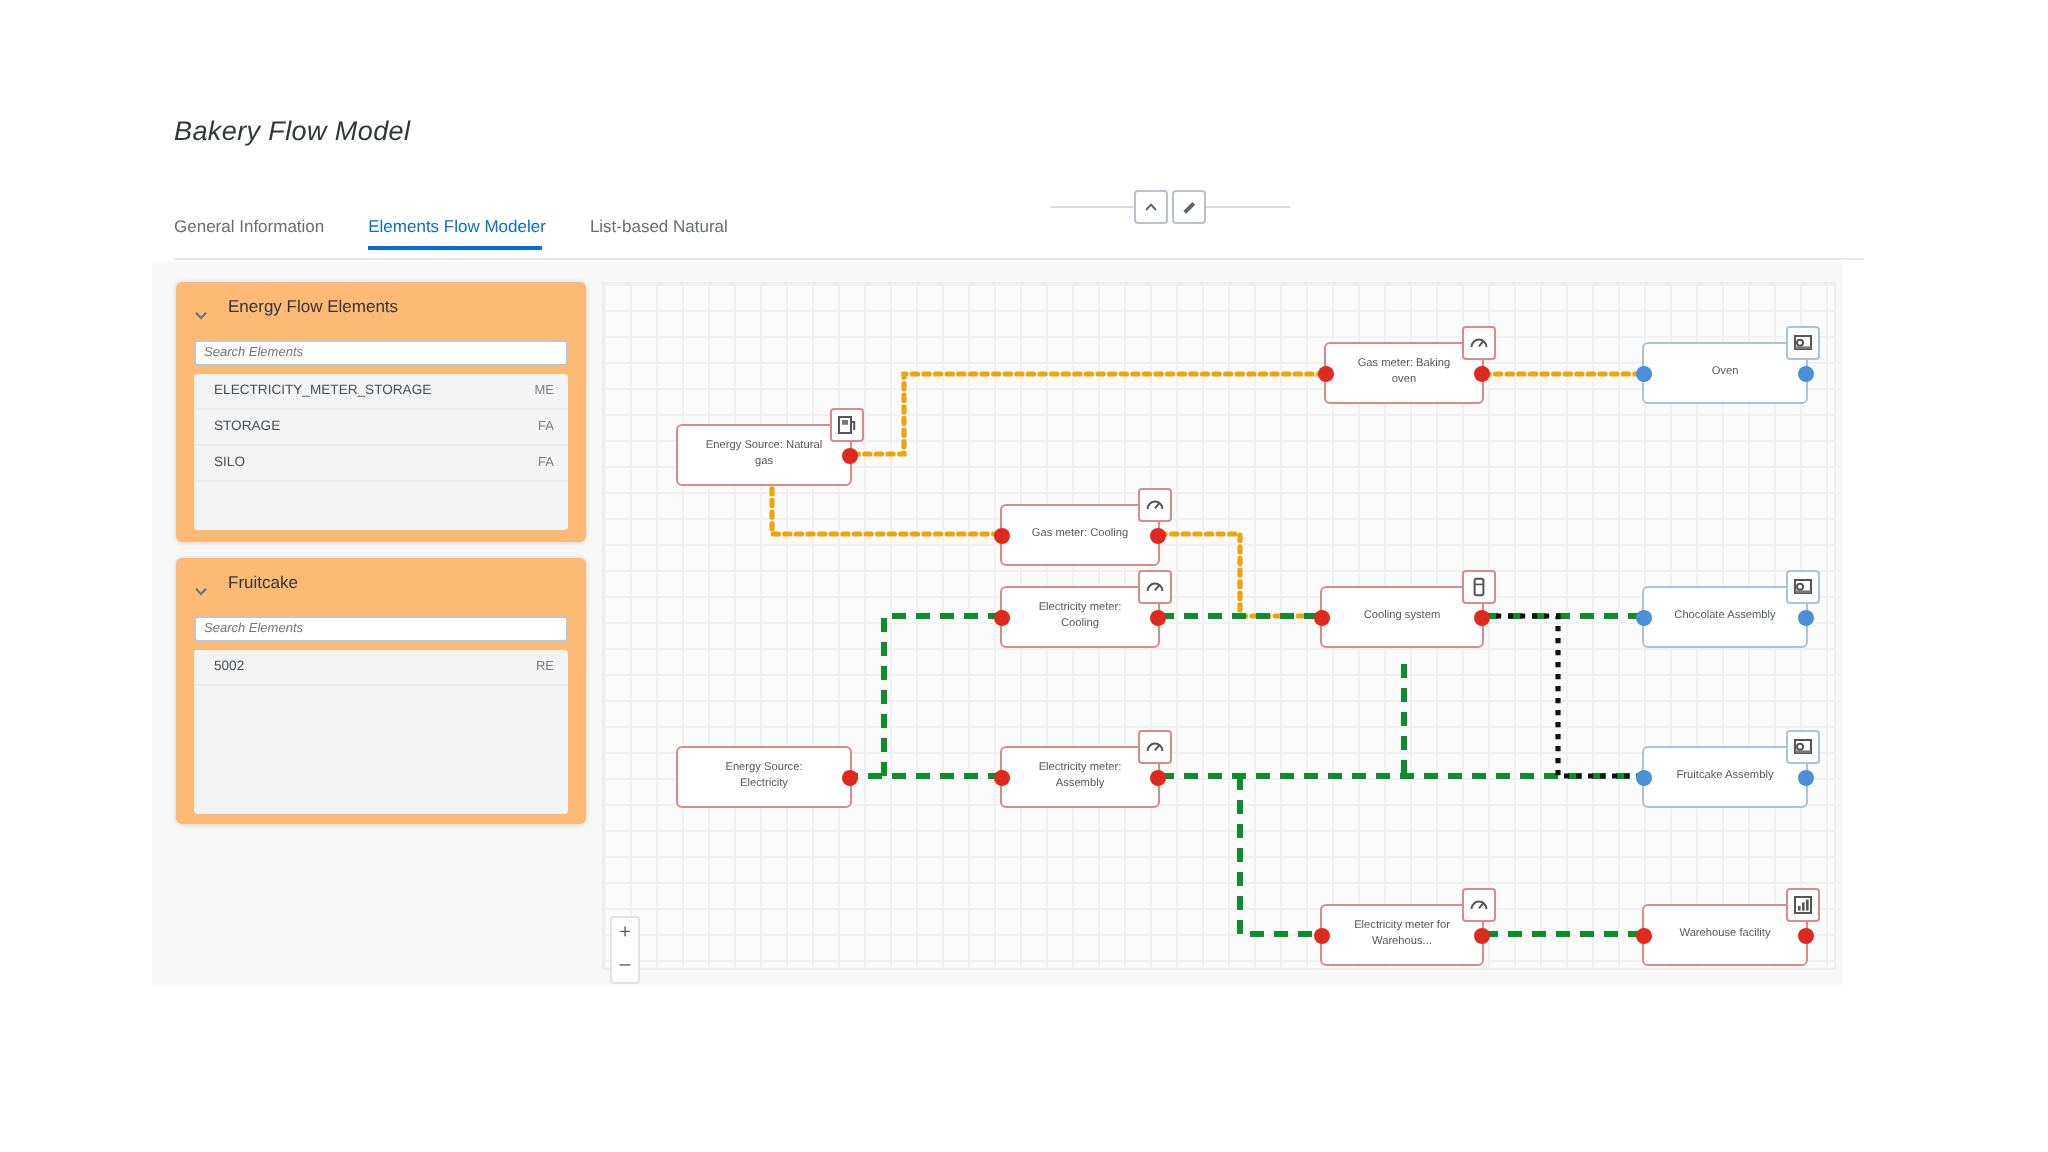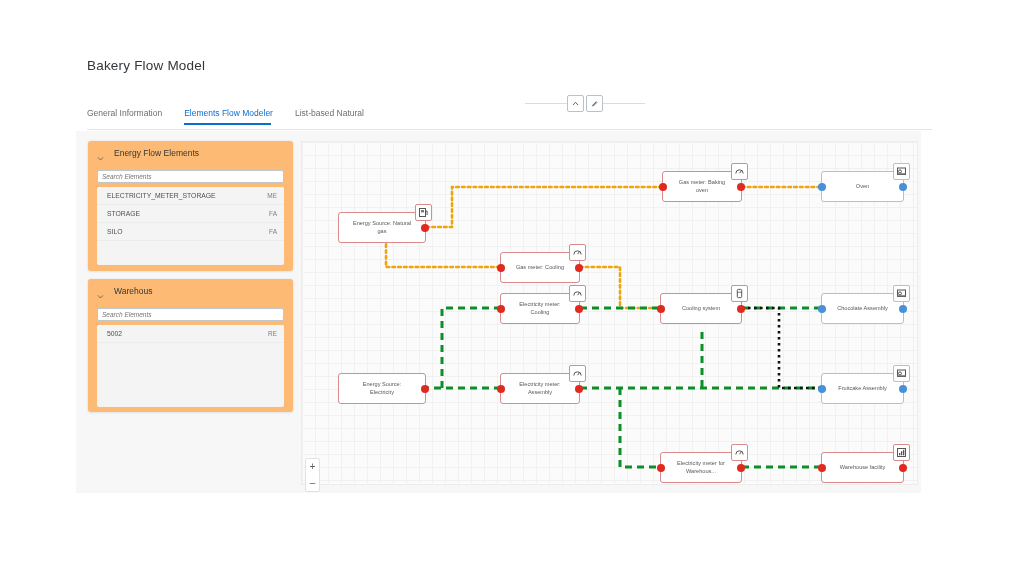--- a/index.html
+++ b/index.html
@@ -4,21 +4,21 @@
 <style>
   html,body{margin:0;padding:0;}
   body{
     width:1024px;height:576px;background:#ffffff;
     font-family:"Liberation Sans",sans-serif;
     color:#32363a;overflow:hidden;position:relative;
   }
   
   .page-title{
     position:absolute;left:87px;top:58px;
-    font-size:13.5px;color:#32363a;letter-spacing:.2px;
+    font-size:13.5px;color:#32363a;letter-spacing:.2px;font-style:italic;
   }
   .tabbar{
     position:absolute;left:87px;top:108px;width:845px;height:22px;
     display:flex;align-items:flex-start;gap:0;
   }
   .tab{
     font-size:8.5px;color:#6a6d70;padding:0 10px 7px 0;margin-right:12px;
     white-space:nowrap;position:relative;cursor:pointer;
   }
   .tab.active{color:#0a6ed1;}
@@ -178,21 +178,21 @@
   </div>
 </div>
 
 <div class="panel" id="panel-resources">
   <div class="panel-header">
     <span class="chev">
       <svg width="9" height="9" viewBox="0 0 9 9">
           <polyline points="2,3.4 4.5,6 7,3.4" fill="none" stroke="#6a7076" stroke-width="1"></polyline>
         </svg>
     </span>
-    <span class="panel-title">Warehous</span>
+    <span class="panel-title">Fruitcake</span>
   </div>
   <div class="search-wrap">
     <input class="search-input" placeholder="Search Elements" style="">
   </div>
   <div class="list">
     <div class="list-row">
       <span>5002</span>
       <span class="code">RE</span>
     </div>
   </div>

